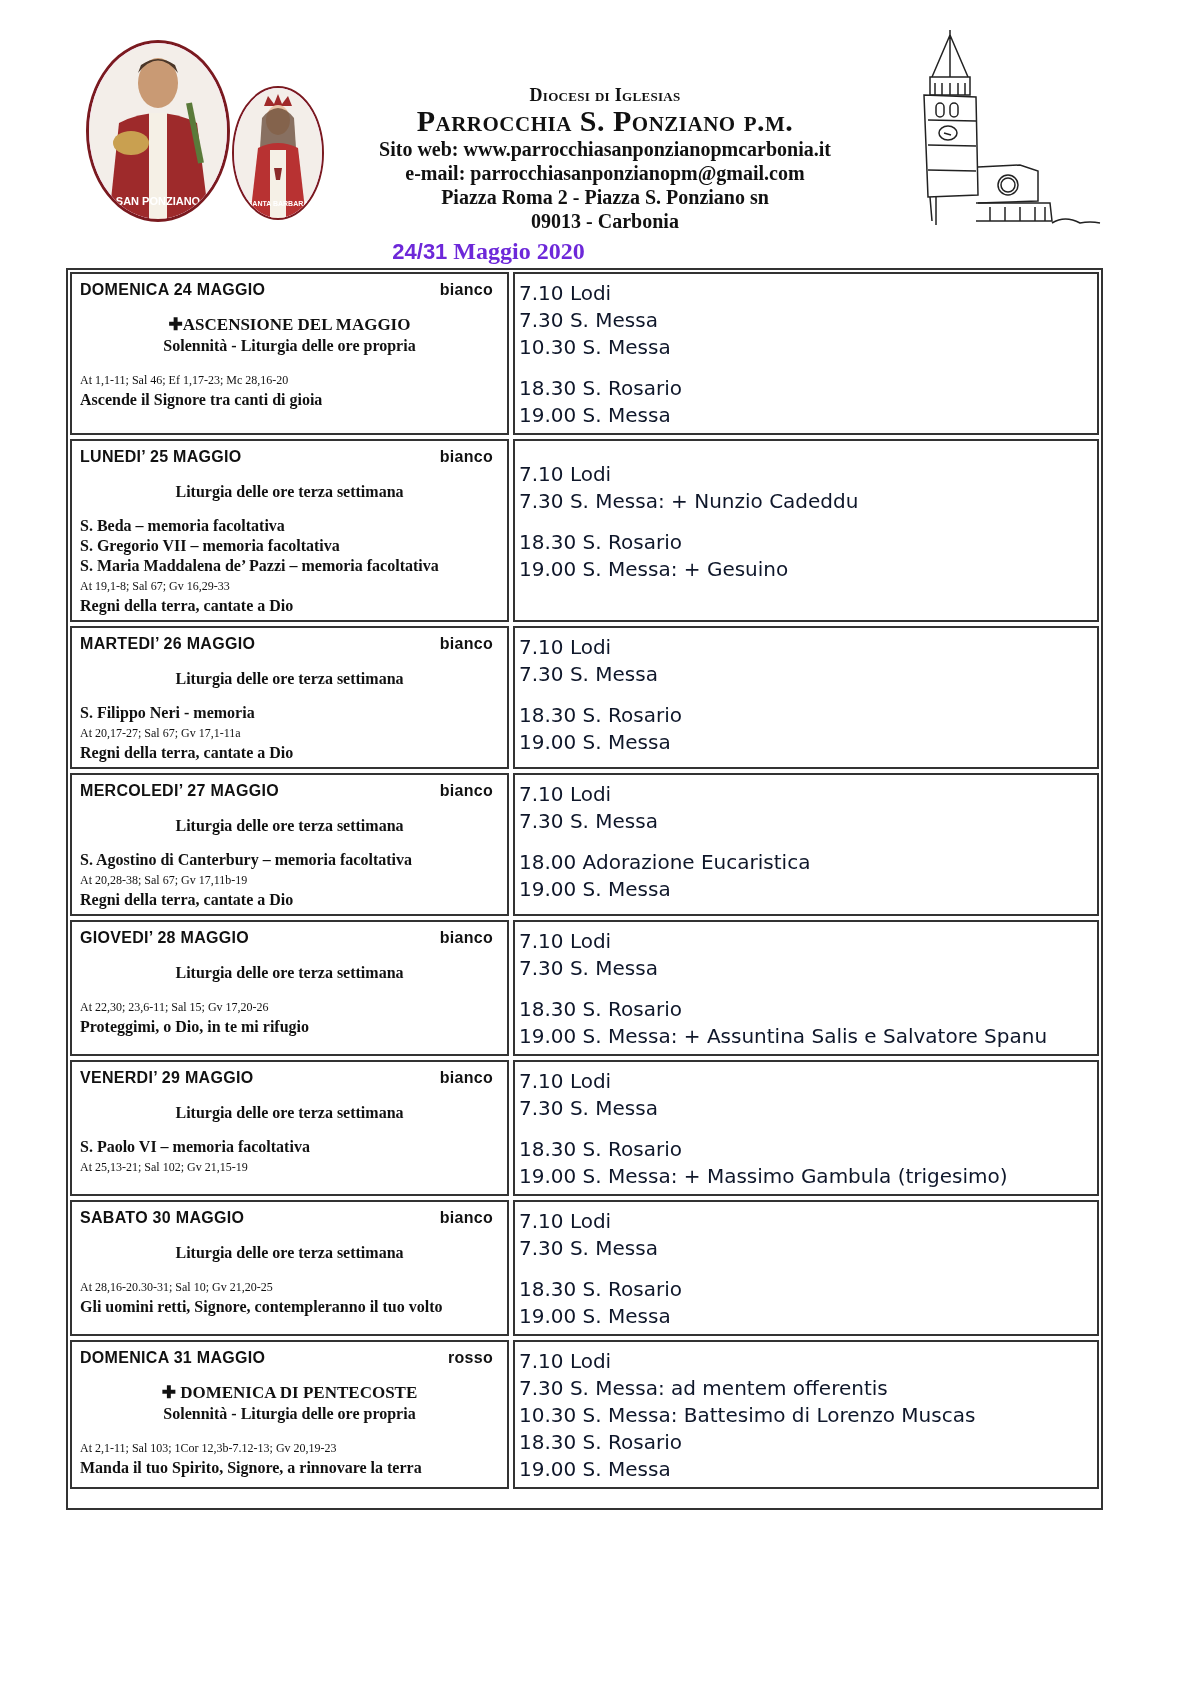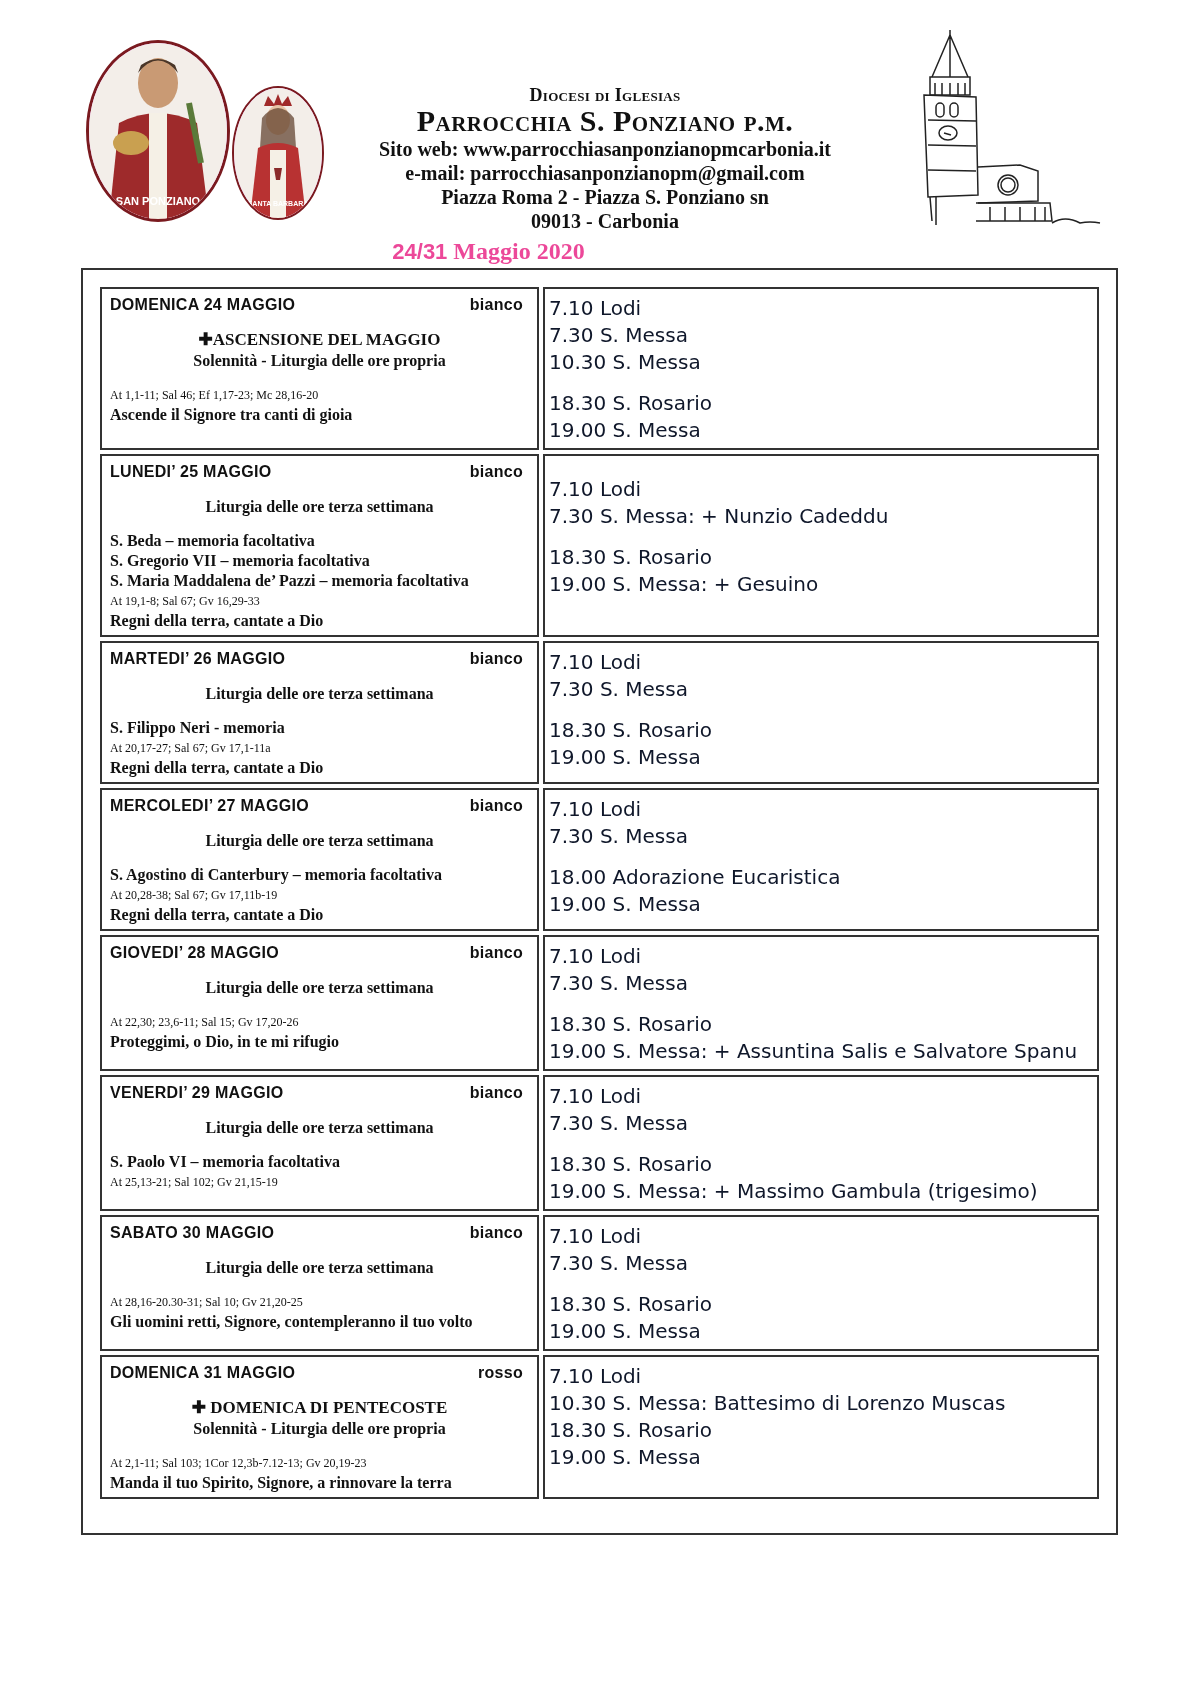--- a/index.html
+++ b/index.html
@@ -7,23 +7,23 @@
   .header { position:absolute; left:0; top:0; width:1191px; height:240px; }
   .saint-oval { position:absolute; border:3px solid #7a1a1f; border-radius:50%; overflow:hidden; background:#f0abfc; }
   .saint1 { left:86px; top:40px; width:138px; height:176px; }
   .saint2 { left:232px; top:86px; width:88px; height:130px; border-width:2px; }
   .saint-oval svg { width:100%; height:100%; display:block; }
   .head-text { position:absolute; left:340px; top:48px; width:530px; text-align:center; font-weight:bold;margin-top:37px; }
   .diocesi { font-size:18px; font-variant:small-caps; letter-spacing:0.3px; line-height:20px; }
   .parish { font-size:30px; font-variant:small-caps; line-height:32px; letter-spacing:0.5px; }
   .contact { font-size:20px; line-height:24px; }
   .church { position:absolute; left:920px; top:25px; width:200px; height:210px; }
-  .date-title { position:absolute; left:0; width:977px; top:238px; text-align:center; font-size:24px; font-weight:bold; color:#ec4899; }
+  .date-title { position:absolute; left:0; width:977px; top:238px; text-align:center; font-size:24px; font-weight:bold; color:#6d28d9; }
   .date-title .a { font-family:"Liberation Sans", sans-serif; font-size:22px; }
-  .table { position:absolute; left:81px; top:268px; width:1037px; border:2px solid #333; padding:17px; box-sizing:border-box; }
+  .table { position:absolute; left:66px; top:268px; width:1037px; border:2px solid #333; padding:2px; box-sizing:border-box; }
   .row { display:flex; gap:4px; margin-bottom:4px; }
   .row:last-child { margin-bottom:17px; }
   .cell { border:2px solid #333; box-sizing:border-box; }
   .left { width:439px; padding:6px 8px 4px 8px; position:relative; }
   .right { flex:1; padding:6px 4px 4px 4px; font-family:"DejaVu Sans", sans-serif; font-size:20px; line-height:27px; color:#0f172a; }
   .dayline { display:flex; justify-content:space-between; font-family:"Liberation Sans", sans-serif; font-weight:bold; font-size:16px; letter-spacing:0.3px; line-height:20px; }
   .color-label { padding-right:6px; }
   .center { text-align:center; font-weight:bold; font-size:16px; line-height:21px; }
   .feast { font-size:17px; }
   .small { font-size:12px; line-height:20px; }
@@ -253,18 +253,19 @@
         </div>
         <div class="gap"></div>
         <div class="center feast">✚ DOMENICA DI PENTECOSTE</div>
         <div class="center">Solennità - Liturgia delle ore propria</div>
         <div class="gap"></div>
         <div class="small">At 2,1-11; Sal 103; 1Cor 12,3b-7.12-13; Gv 20,19-23</div>
         <div class="bold">Manda il tuo Spirito, Signore, a rinnovare la terra</div>
       </div>
       <div class="cell right">
         <div class="item">7.10 Lodi</div>
+        <div class="item">7.30 S. Messa: ad mentem offerentis</div>
         <div class="item">10.30 S. Messa: Battesimo di Lorenzo Muscas</div>
         <div class="item">18.30 S. Rosario</div>
         <div class="item">19.00 S. Messa</div>
       </div>
     </div>
   </div>
 
 </body></html>

